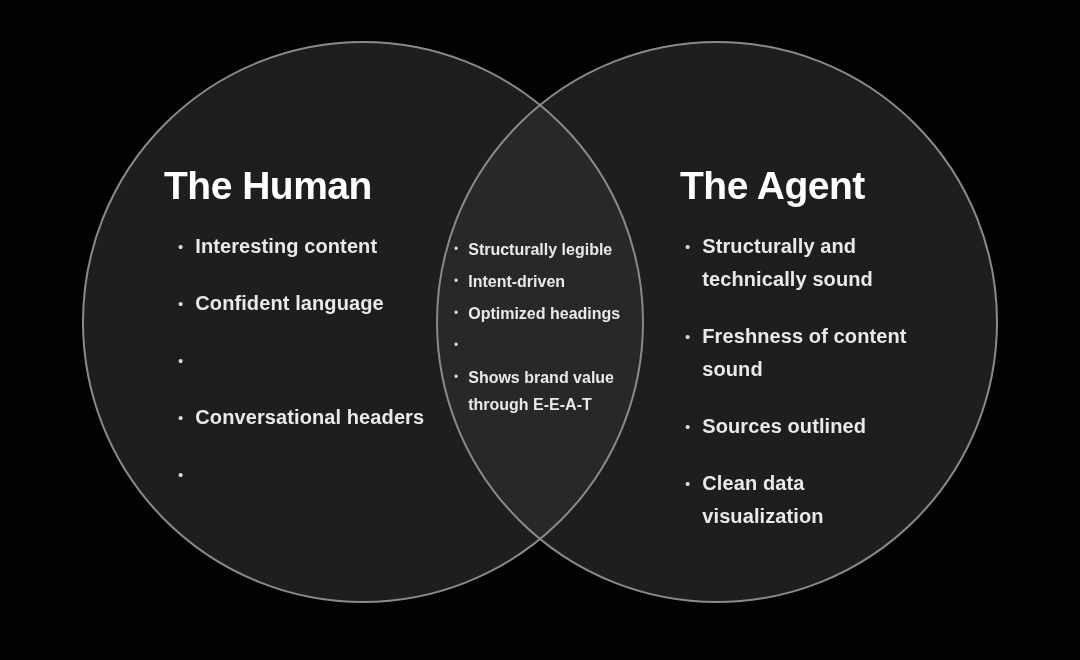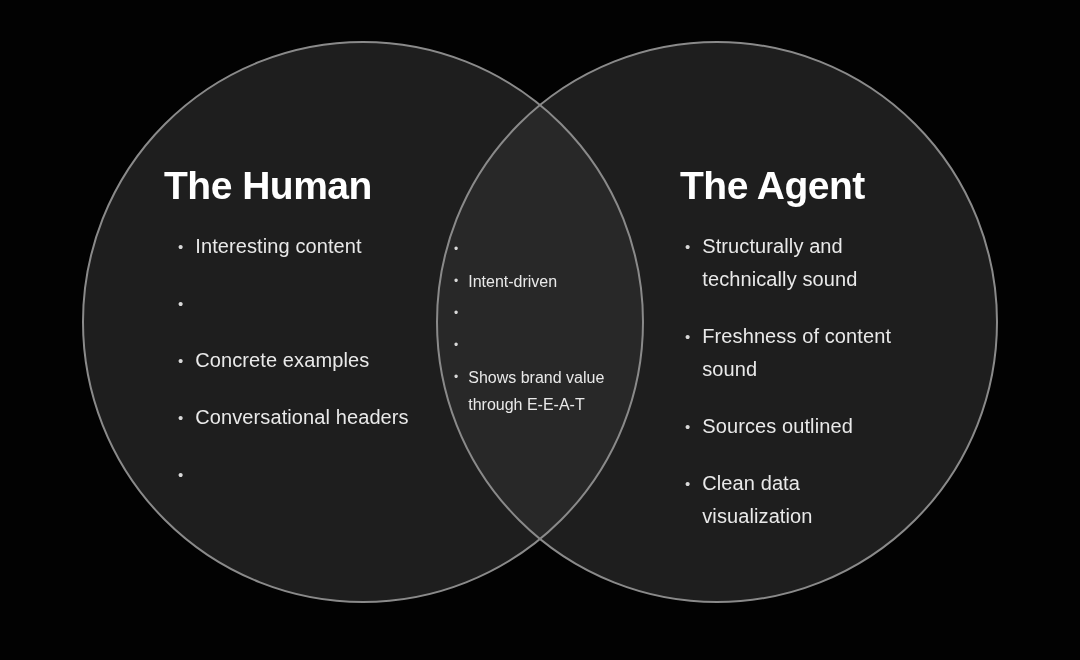--- a/index.html
+++ b/index.html
@@ -20,21 +20,21 @@
     letter-spacing: -0.5px;
     color: #ffffff;
     white-space: nowrap;
   }
   .title-left  { left: 164px; top: 163px; }
   .title-right { left: 672px; top: 163px; margin-left: 8px; }
 
   ul.bullet-list { list-style: none; position: absolute; }
   ul.bullet-list li { display: flex; align-items: flex-start; }
   .bullet-list .dot { flex: 0 0 auto; color: #d9d9d9; }
-  .bullet-list .txt { color: #e9e9e9; }
+  .bullet-list .txt { color: #e9e9e9; font-weight: bold; }
 
   .list-side { width: 262px; }
   .list-side li { margin-bottom: 24px; font-size: 20px; line-height: 33px; }
   .list-side .dot { font-size: 15px; line-height: 33px; margin-right: 12px; }
   .list-side .txt { letter-spacing: 0.1px; }
 
   .list-left  { left: 178px; top: 230px; }
   .list-right { left: 685px; top: 230px; width: 228px; }
 
   .list-mid { left: 454px; top: 236px; width: 184px; }
@@ -61,44 +61,46 @@
 
   <div class="circle-title title-right">The Agent</div>
 
   <ul class="bullet-list list-side list-left">
     <li>
       <span class="dot">•</span>
       <span class="txt">Interesting content</span>
     </li>
     <li>
       <span class="dot">•</span>
+      <span class="txt">Confident language</span>
     </li>
     <li>
       <span class="dot">•</span>
-      <span class="txt">Concrete examples</span>
     </li>
     <li>
       <span class="dot">•</span>
       <span class="txt">Conversational headers</span>
     </li>
     <li>
       <span class="dot">•</span>
     </li>
   </ul>
 
   <ul class="bullet-list list-mid">
     <li>
       <span class="dot">•</span>
+      <span class="txt">Structurally legible</span>
     </li>
     <li>
       <span class="dot">•</span>
       <span class="txt">Intent-driven</span>
     </li>
     <li>
       <span class="dot">•</span>
+      <span class="txt">Optimized headings</span>
     </li>
     <li>
       <span class="dot">•</span>
     </li>
     <li>
       <span class="dot">•</span>
       <span class="txt">Shows brand value through E-E-A-T</span>
     </li>
   </ul>
 

